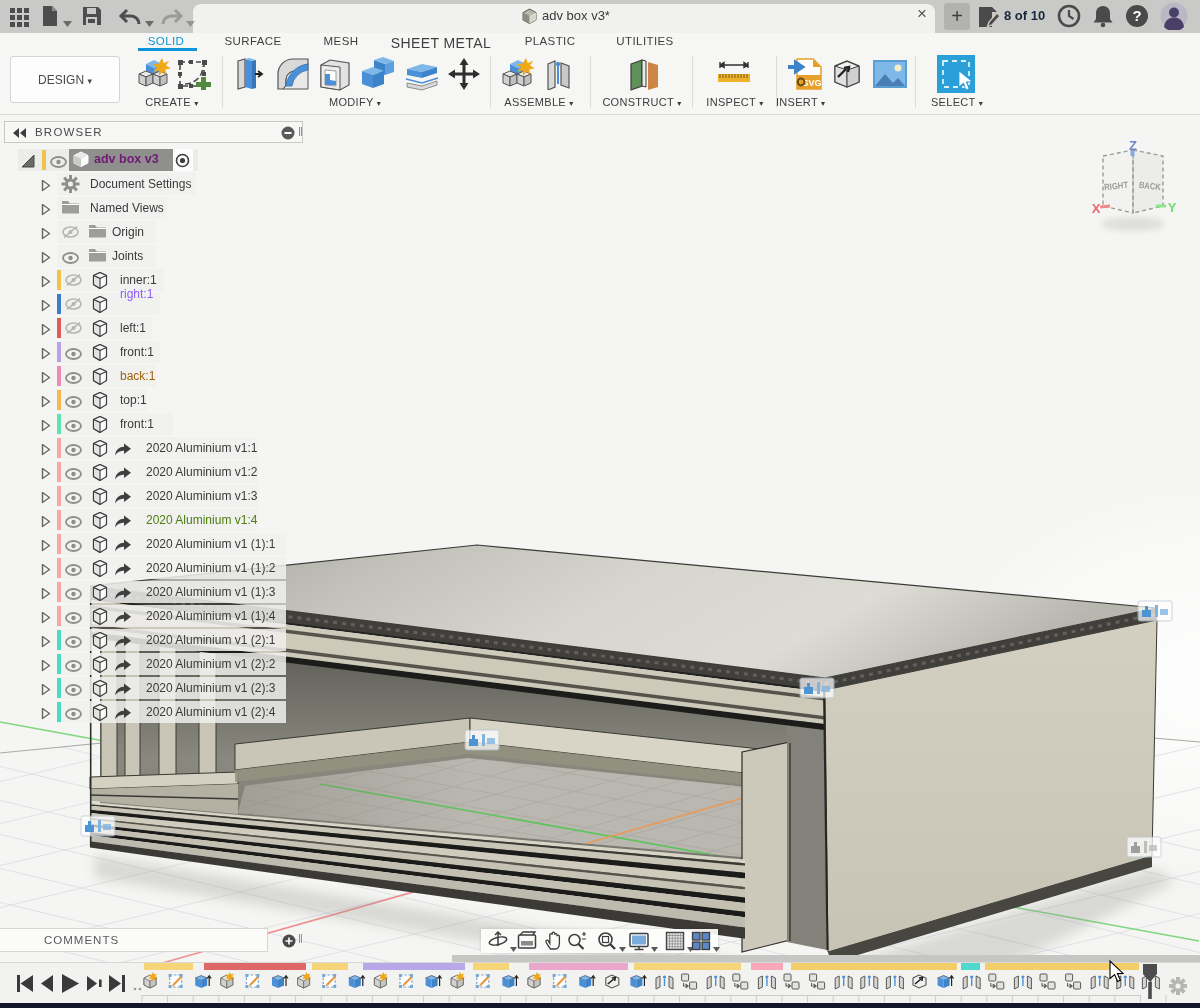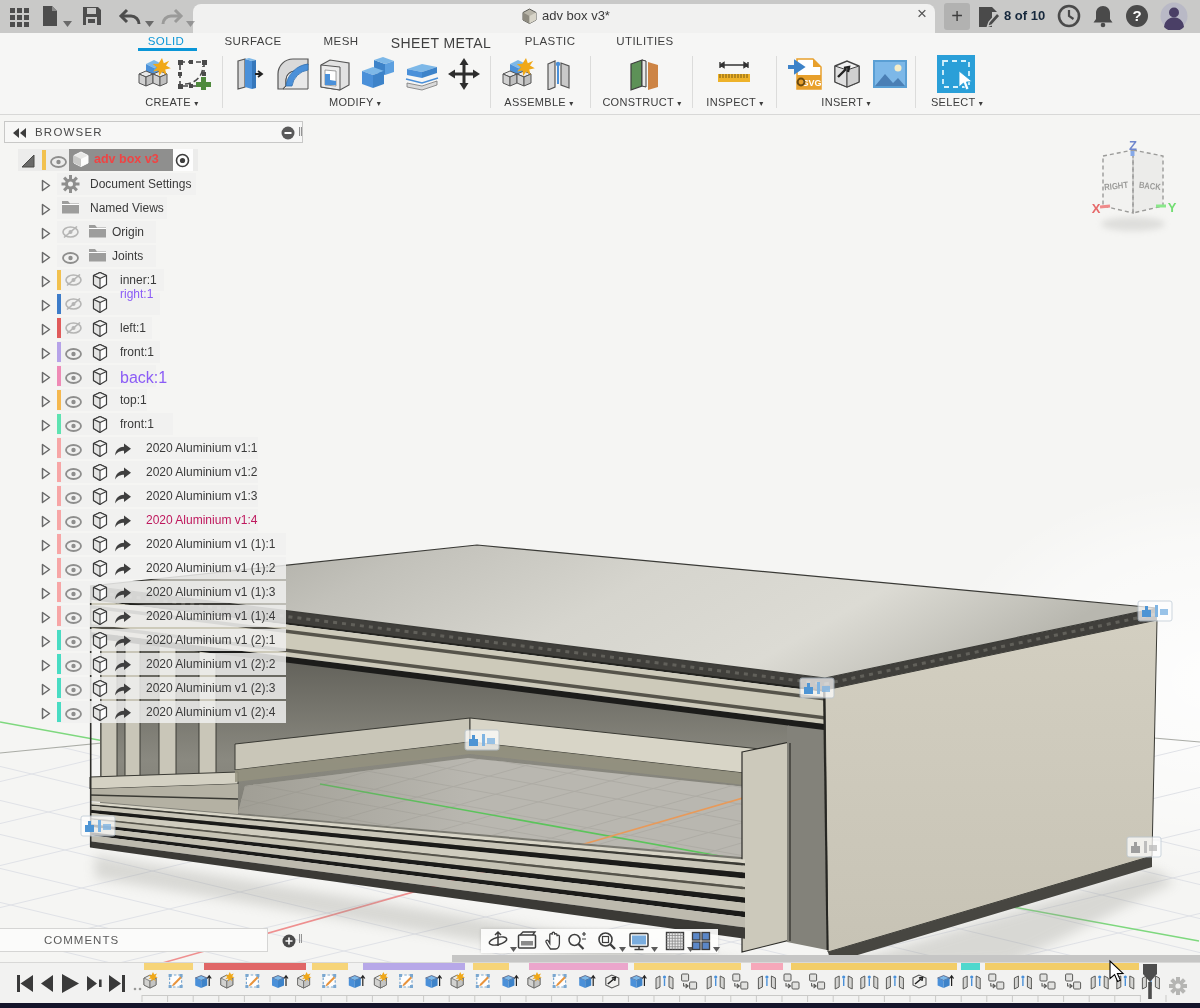--- a/index.html
+++ b/index.html
@@ -292,20 +292,21 @@
 </div>
 
 <div style="position:absolute;left:0;top:33px;width:1200px;height:82px;background:#f6f6f5;border-bottom:1px solid #d8d8d7">
 <div style="position:absolute;left:86px;top:2px;width:160px;text-align:center;font-size:11.5px;letter-spacing:0.4px;color:#0a96d7">SOLID</div>
     <div style="position:absolute;left:173px;top:2px;width:160px;text-align:center;font-size:11.5px;letter-spacing:0.4px;color:#3f3f3f">SURFACE</div>
     <div style="position:absolute;left:261px;top:2px;width:160px;text-align:center;font-size:11.5px;letter-spacing:0.4px;color:#3f3f3f">MESH</div>
     <div style="position:absolute;left:361px;top:2px;width:160px;text-align:center;font-size:14px;letter-spacing:0.4px;color:#3f3f3f">SHEET METAL</div>
     <div style="position:absolute;left:470px;top:2px;width:160px;text-align:center;font-size:11.5px;letter-spacing:0.4px;color:#3f3f3f">PLASTIC</div>
     <div style="position:absolute;left:565px;top:2px;width:160px;text-align:center;font-size:11.5px;letter-spacing:0.4px;color:#3f3f3f">UTILITIES</div>
     <div style="position:absolute;left:138px;top:15px;width:59px;height:3px;background:#0a96d7"></div>
+<div style="position:absolute;left:10px;top:23px;width:110px;height:47px;background:#fdfdfd;border:1px solid #d4d4d4;border-radius:3px;text-align:center;line-height:47px;font-size:12px;color:#4a4a4a">DESIGN <span style="font-size:9px">▾</span></div>
 </div>
 <div style="position:absolute;left:0;top:0">
 <div style="position:absolute;left:222px;top:56px;width:1px;height:52px;background:#dcdcdb"></div>
     <div style="position:absolute;left:490px;top:56px;width:1px;height:52px;background:#dcdcdb"></div>
     <div style="position:absolute;left:590px;top:56px;width:1px;height:52px;background:#dcdcdb"></div>
     <div style="position:absolute;left:692px;top:56px;width:1px;height:52px;background:#dcdcdb"></div>
     <div style="position:absolute;left:776px;top:56px;width:1px;height:52px;background:#dcdcdb"></div>
     <div style="position:absolute;left:915px;top:56px;width:1px;height:52px;background:#dcdcdb"></div>
 <div style="position:absolute;left:137px;top:58px"><svg width="34" height="32" style="" viewBox="0 0 34 32">
         <polygon points="9,6 17,2 25,6 17,10" fill="#7db8e8"></polygon>
@@ -440,21 +441,21 @@
 <div style="position:absolute;left:937px;top:55px"><svg width="42" height="40" style="" viewBox="0 0 42 40">
         <rect x="0" y="0" width="38" height="38" fill="#2a9fd8"></rect>
 <rect x="6" y="6" width="26" height="26" fill="none" stroke="#d8f2fc" stroke-width="1.8" stroke-dasharray="5,4"></rect>
 <path d="M22,16 v16 l4.5,-4 2.5,7 3,-1.2 -2.6,-6.8 5.6,-0.5 z" fill="#fff" stroke="#2a9fd8" stroke-width="0.8"></path>
       </svg></div>
 <div style="position:absolute;left:102px;top:96px;width:140px;text-align:center;font-size:11px;letter-spacing:0.3px;color:#3c3c3c">CREATE <span style="font-size:8px">▾</span></div>
     <div style="position:absolute;left:285px;top:96px;width:140px;text-align:center;font-size:11px;letter-spacing:0.3px;color:#3c3c3c">MODIFY <span style="font-size:8px">▾</span></div>
     <div style="position:absolute;left:469px;top:96px;width:140px;text-align:center;font-size:11px;letter-spacing:0.3px;color:#3c3c3c">ASSEMBLE <span style="font-size:8px">▾</span></div>
     <div style="position:absolute;left:572px;top:96px;width:140px;text-align:center;font-size:11px;letter-spacing:0.3px;color:#3c3c3c">CONSTRUCT <span style="font-size:8px">▾</span></div>
     <div style="position:absolute;left:665px;top:96px;width:140px;text-align:center;font-size:11px;letter-spacing:0.3px;color:#3c3c3c">INSPECT <span style="font-size:8px">▾</span></div>
-    <div style="position:absolute;left:776px;top:96px;width:140px;text-align:center;font-size:11px;letter-spacing:0.3px;color:#3c3c3c">INSERT <span style="font-size:8px">▾</span></div>
+    <div style="position:absolute;left:776px;top:96px;width:140px;font-size:11px;letter-spacing:0.3px;color:#3c3c3c">INSERT <span style="font-size:8px">▾</span></div>
     <div style="position:absolute;left:887px;top:96px;width:140px;text-align:center;font-size:11px;letter-spacing:0.3px;color:#3c3c3c">SELECT <span style="font-size:8px">▾</span></div>
 </div>
 
 <div style="position:absolute;left:4px;top:121px;width:299px;height:22px;background:#f7f7f6;border:1px solid #c8c8c7">
 <svg style="position:absolute;left:8px;top:6px" width="14" height="10" viewBox="0 0 14 10">
       <polygon points="6,0 6,10 0,5" fill="#3d3d3d"></polygon>
       <polygon points="13,0 13,10 7,5" fill="#3d3d3d"></polygon>
     </svg>
 <span style="position:absolute;left:30px;top:4px;font-size:11.5px;letter-spacing:1.2px;color:#4a4a4a">BROWSER</span>
 <svg style="position:absolute;left:276px;top:4px" width="14" height="14" viewBox="0 0 14 14">
@@ -471,21 +472,21 @@
 <div style="position:absolute;left:50px;top:154px"><svg width="17" height="12" style="" viewBox="0 0 17 12">
       <ellipse cx="8.5" cy="6" rx="7.5" ry="5" fill="none" stroke="#8e8e8d" stroke-width="1.8"></ellipse>
       <circle cx="8.5" cy="6" r="2.2" fill="#8e8e8d"></circle>
     </svg></div>
 <div style="position:absolute;left:69px;top:149px;width:104px;height:22px;background:#8f8f8e"></div>
 <svg style="position:absolute;left:72px;top:151px" width="18" height="18" viewBox="0 0 18 18">
     <polygon points="9,1 16,4.5 16,12 9,15.5 2,12 2,4.5" fill="#e8e8e6" stroke="#fafafa" stroke-width="1"></polygon>
     <polygon points="2,4.5 9,8 9,15.5 2,12" fill="#c9c9c7"></polygon>
     <polygon points="16,4.5 9,8 9,15.5 16,12" fill="#fdfdfc"></polygon>
   </svg>
-<div style="position:absolute;left:94px;top:152px;font-size:12.5px;font-weight:bold;color:#ef4444">adv box v3</div>
+<div style="position:absolute;left:94px;top:152px;font-size:12.5px;font-weight:bold;color:#701a75">adv box v3</div>
 <div style="position:absolute;left:173px;top:149px;width:20px;height:22px;background:#fdfdfd"></div>
 <svg style="position:absolute;left:175px;top:153px" width="15" height="15" viewBox="0 0 15 15">
     <circle cx="7.5" cy="7.5" r="6" fill="none" stroke="#3d3d3d" stroke-width="1.6"></circle>
     <circle cx="7.5" cy="7.5" r="2.6" fill="#3d3d3d"></circle>
   </svg>
 <div style="position:absolute;left:57px;top:172.5px;width:139px;height:22px;background:rgba(240,240,239,0.85)"></div>
 <div style="position:absolute;left:40px;top:177.5px"><svg width="12" height="13" style="" viewBox="0 0 12 13">
       <path d="M2.5,1.5 L9.5,6.5 L2.5,11.5 z" fill="none" stroke="#6a6a6a" stroke-width="1.5" stroke-linejoin="round"></path>
     </svg></div>
 <div style="position:absolute;left:61px;top:174.5px"><svg width="19" height="18" style="" viewBox="0 0 19 18">
@@ -606,21 +607,21 @@
 <div style="position:absolute;left:57px;top:365.5px;width:4px;height:20px;background:#ef8bb6"></div>
 <div style="position:absolute;left:65px;top:369.5px"><svg width="17" height="12" style="" viewBox="0 0 17 12">
       <ellipse cx="8.5" cy="6" rx="7.5" ry="5" fill="none" stroke="#8e8e8d" stroke-width="1.8"></ellipse>
       <circle cx="8.5" cy="6" r="2.2" fill="#8e8e8d"></circle>
     </svg></div>
 <div style="position:absolute;left:90px;top:366.5px"><svg width="20" height="19" style="" viewBox="0 0 20 19">
       <polygon points="10,1.5 16.5,4.5 16.5,13.5 10,17.5 3.5,13.5 3.5,4.5" fill="#fdfdfd" stroke="#3d3d3d" stroke-width="1.2" stroke-linejoin="round"></polygon>
       <polygon points="3.5,4.5 10,7.5 16.5,4.5 10,1.5" fill="#f2f2f1" stroke="#3d3d3d" stroke-width="1.1" stroke-linejoin="round"></polygon>
       <polygon points="3.5,4.5 10,7.5 10,17.5 3.5,13.5" fill="#e4e4e3" stroke="#3d3d3d" stroke-width="1.1" stroke-linejoin="round"></polygon>
     </svg></div>
-<div style="position:absolute;left:120px;top:368.5px;font-size:16px;color:#8b5cf6">back:1</div>
+<div style="position:absolute;left:120px;top:368.5px;font-size:12px;color:#a16207">back:1</div>
 <div style="position:absolute;left:57px;top:388.5px;width:90px;height:22px;background:rgba(240,240,239,0.85)"></div>
 <div style="position:absolute;left:40px;top:393.5px"><svg width="12" height="13" style="" viewBox="0 0 12 13">
       <path d="M2.5,1.5 L9.5,6.5 L2.5,11.5 z" fill="none" stroke="#6a6a6a" stroke-width="1.5" stroke-linejoin="round"></path>
     </svg></div>
 <div style="position:absolute;left:57px;top:389.5px;width:4px;height:20px;background:#f5b84f"></div>
 <div style="position:absolute;left:65px;top:393.5px"><svg width="17" height="12" style="" viewBox="0 0 17 12">
       <ellipse cx="8.5" cy="6" rx="7.5" ry="5" fill="none" stroke="#8e8e8d" stroke-width="1.8"></ellipse>
       <circle cx="8.5" cy="6" r="2.2" fill="#8e8e8d"></circle>
     </svg></div>
 <div style="position:absolute;left:90px;top:390.5px"><svg width="20" height="19" style="" viewBox="0 0 20 19">
@@ -708,21 +709,21 @@
       <circle cx="8.5" cy="6" r="2.2" fill="#8e8e8d"></circle>
     </svg></div>
 <div style="position:absolute;left:90px;top:510.5px"><svg width="20" height="19" style="" viewBox="0 0 20 19">
       <polygon points="10,1.5 16.5,4.5 16.5,13.5 10,17.5 3.5,13.5 3.5,4.5" fill="#fdfdfd" stroke="#3d3d3d" stroke-width="1.2" stroke-linejoin="round"></polygon>
       <polygon points="3.5,4.5 10,7.5 16.5,4.5 10,1.5" fill="#f2f2f1" stroke="#3d3d3d" stroke-width="1.1" stroke-linejoin="round"></polygon>
       <polygon points="3.5,4.5 10,7.5 10,17.5 3.5,13.5" fill="#e4e4e3" stroke="#3d3d3d" stroke-width="1.1" stroke-linejoin="round"></polygon>
     </svg></div>
 <div style="position:absolute;left:114px;top:513.5px"><svg width="18" height="13" style="" viewBox="0 0 18 13">
       <path d="M10,0.5 v3.2 C4,4 1.5,8 1,12.5 C3.5,9 6,7.8 10,7.7 v3.3 l7,-5.2 z" fill="#3f3f3f"></path>
     </svg></div>
-<div style="position:absolute;left:146px;top:512.5px;font-size:12px;color:#be185d">2020 Aluminium v1:4</div>
+<div style="position:absolute;left:146px;top:512.5px;font-size:12px;color:#4d7c0f">2020 Aluminium v1:4</div>
 <div style="position:absolute;left:57px;top:532.5px;width:229px;height:22px;background:rgba(240,240,239,0.85)"></div>
 <div style="position:absolute;left:40px;top:537.5px"><svg width="12" height="13" style="" viewBox="0 0 12 13">
       <path d="M2.5,1.5 L9.5,6.5 L2.5,11.5 z" fill="none" stroke="#6a6a6a" stroke-width="1.5" stroke-linejoin="round"></path>
     </svg></div>
 <div style="position:absolute;left:57px;top:533.5px;width:4px;height:20px;background:#f7a6a6"></div>
 <div style="position:absolute;left:65px;top:537.5px"><svg width="17" height="12" style="" viewBox="0 0 17 12">
       <ellipse cx="8.5" cy="6" rx="7.5" ry="5" fill="none" stroke="#8e8e8d" stroke-width="1.8"></ellipse>
       <circle cx="8.5" cy="6" r="2.2" fill="#8e8e8d"></circle>
     </svg></div>
 <div style="position:absolute;left:90px;top:534.5px"><svg width="20" height="19" style="" viewBox="0 0 20 19">

